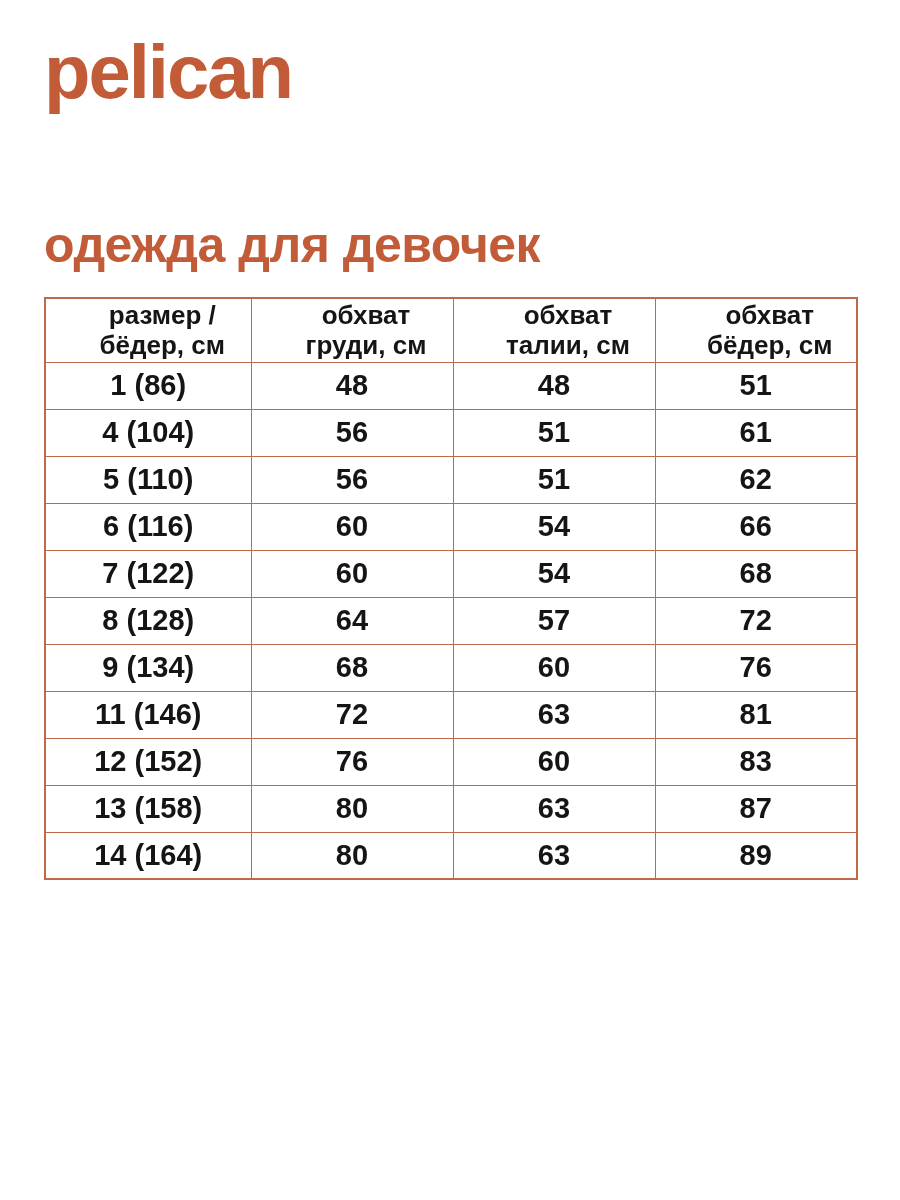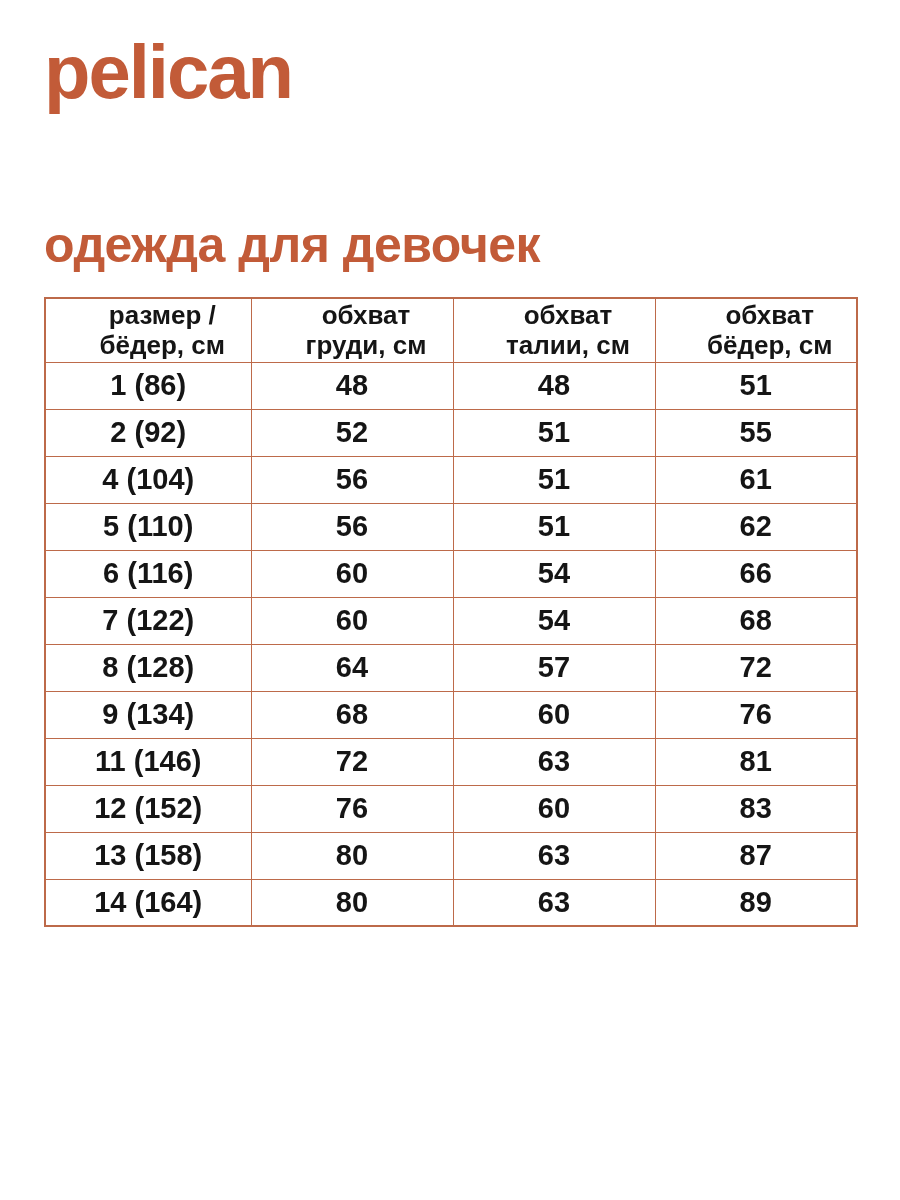--- a/index.html
+++ b/index.html
@@ -110,26 +110,20 @@
       </tr>
     </thead>
     <tbody>
         <tr>
           <td>1 (86)</td>
           <td>48</td>
           <td>48</td>
           <td>51</td>
         </tr>
         <tr>
-          <td>2 (92)</td>
-          <td>52</td>
-          <td>51</td>
-          <td>55</td>
-        </tr>
-        <tr>
           <td>4 (104)</td>
           <td>56</td>
           <td>51</td>
           <td>61</td>
         </tr>
         <tr>
           <td>5 (110)</td>
           <td>56</td>
           <td>51</td>
           <td>62</td>

